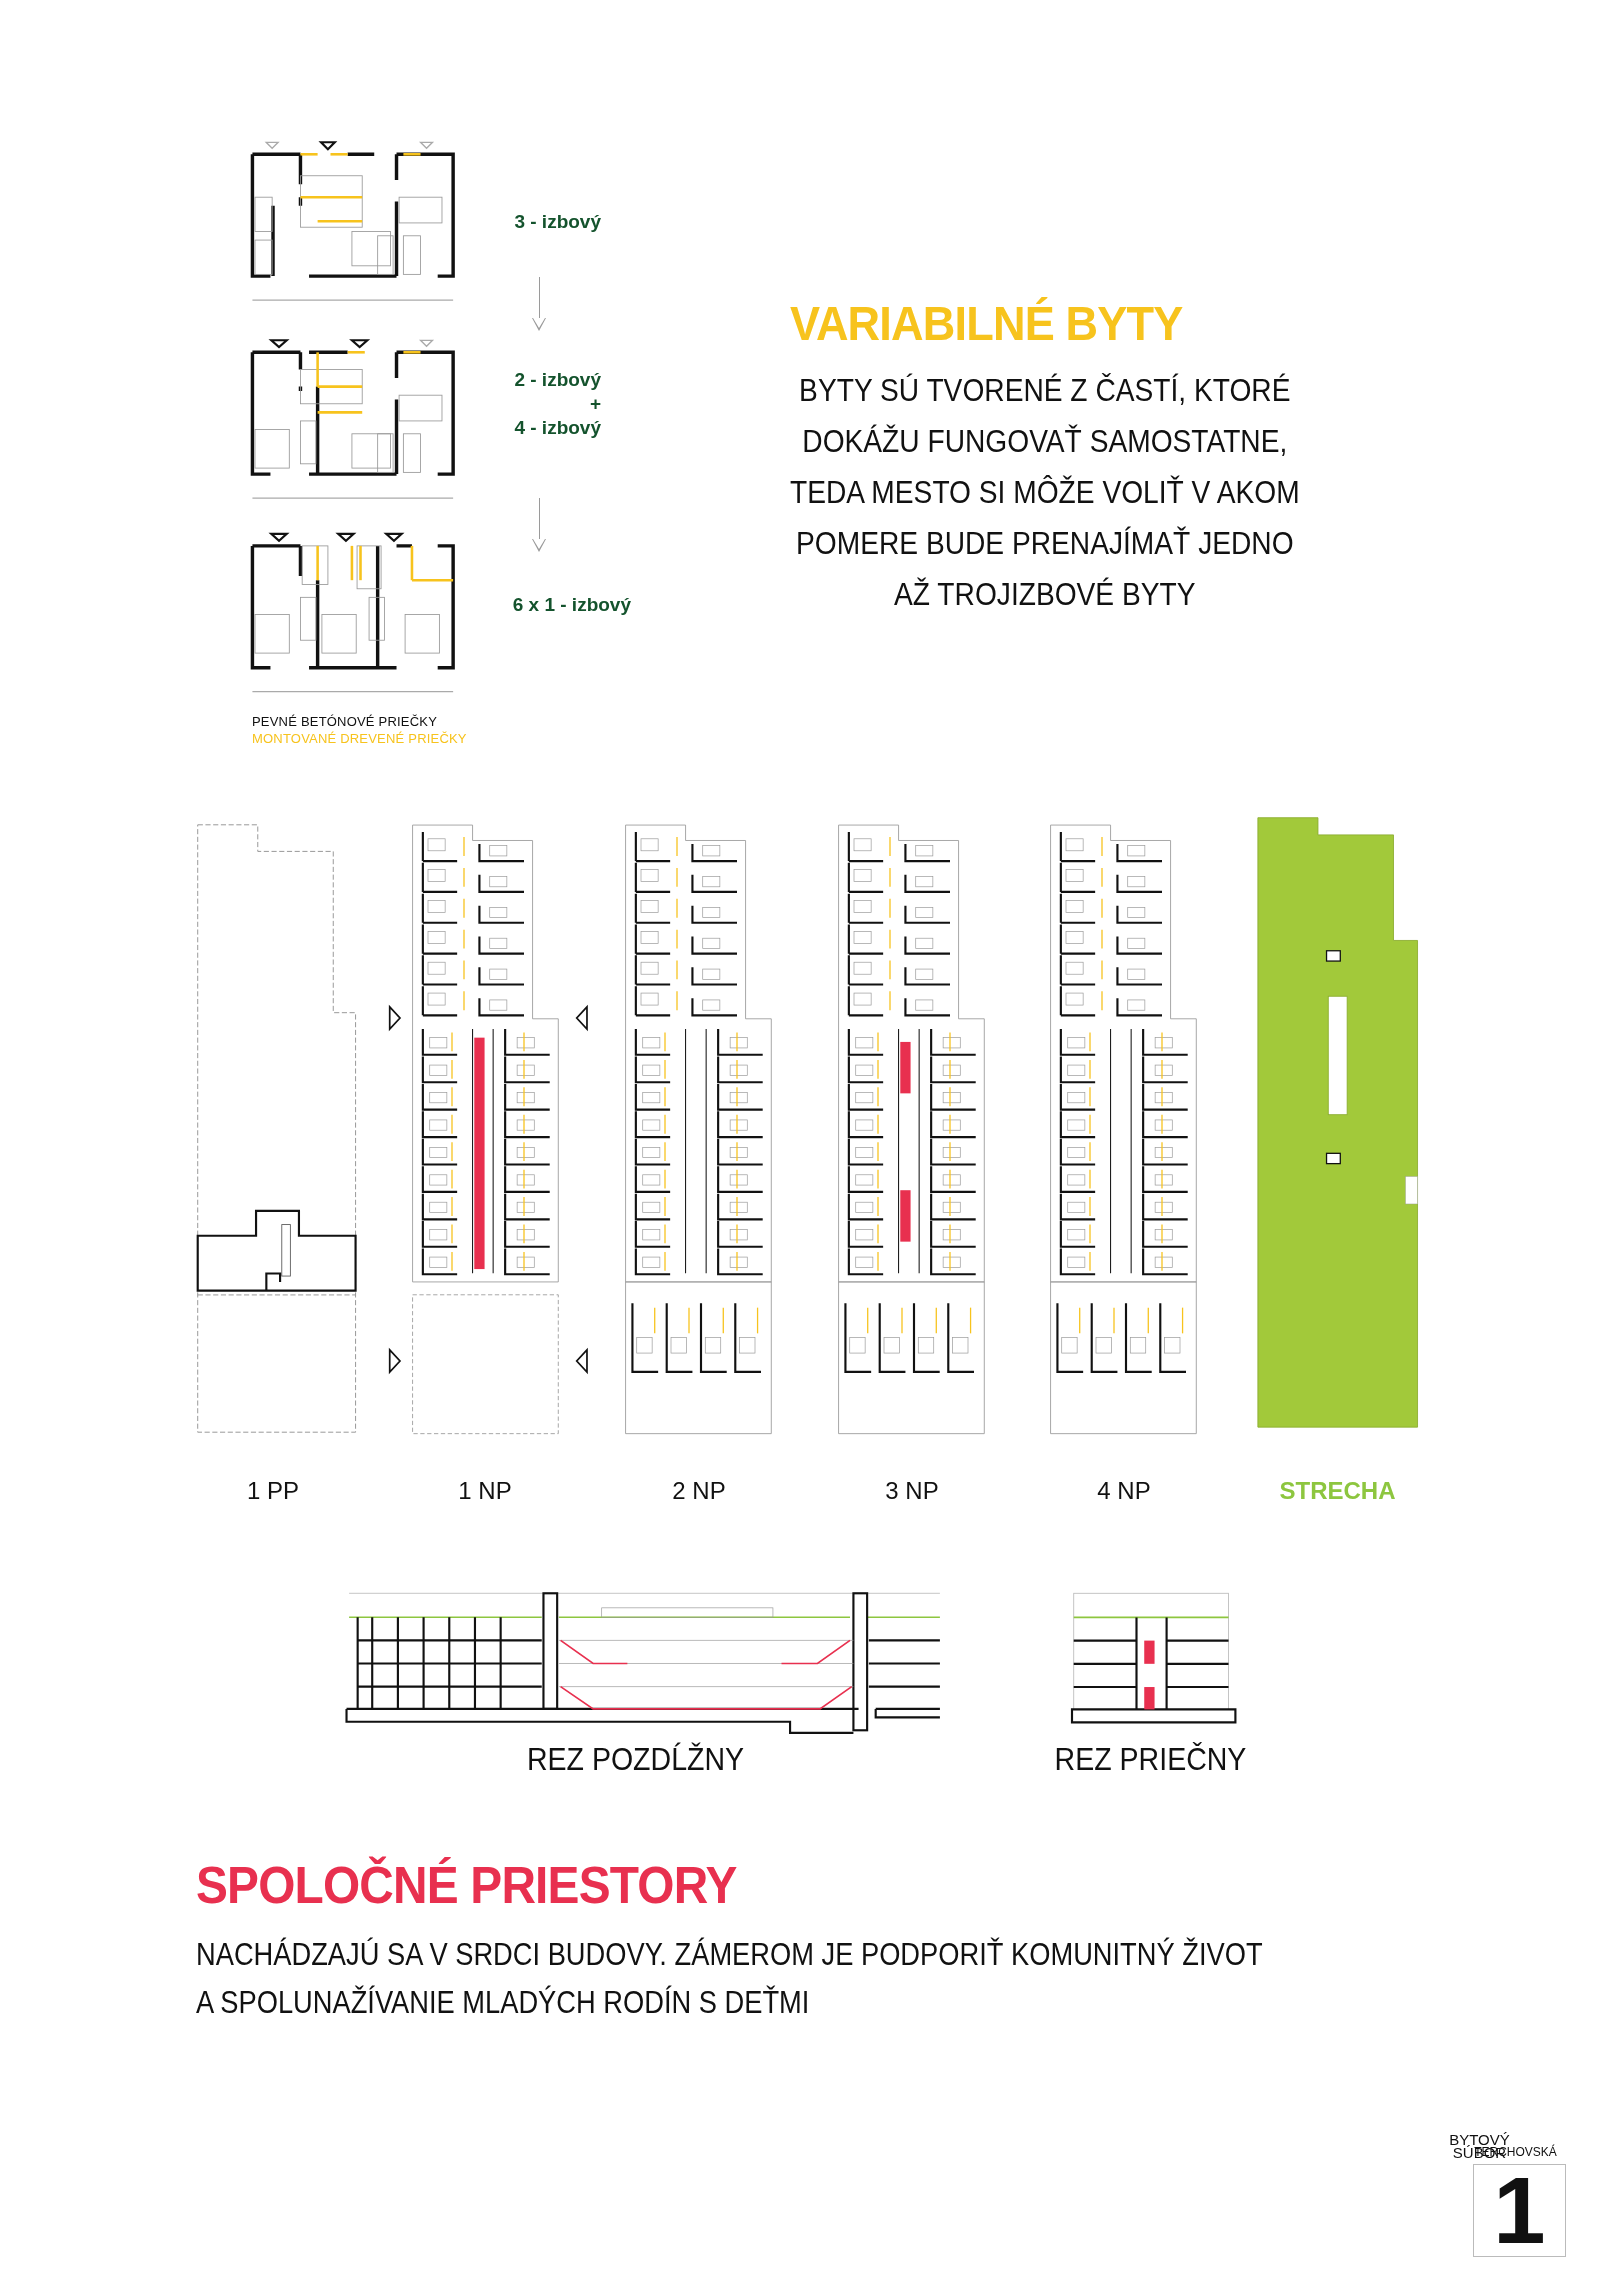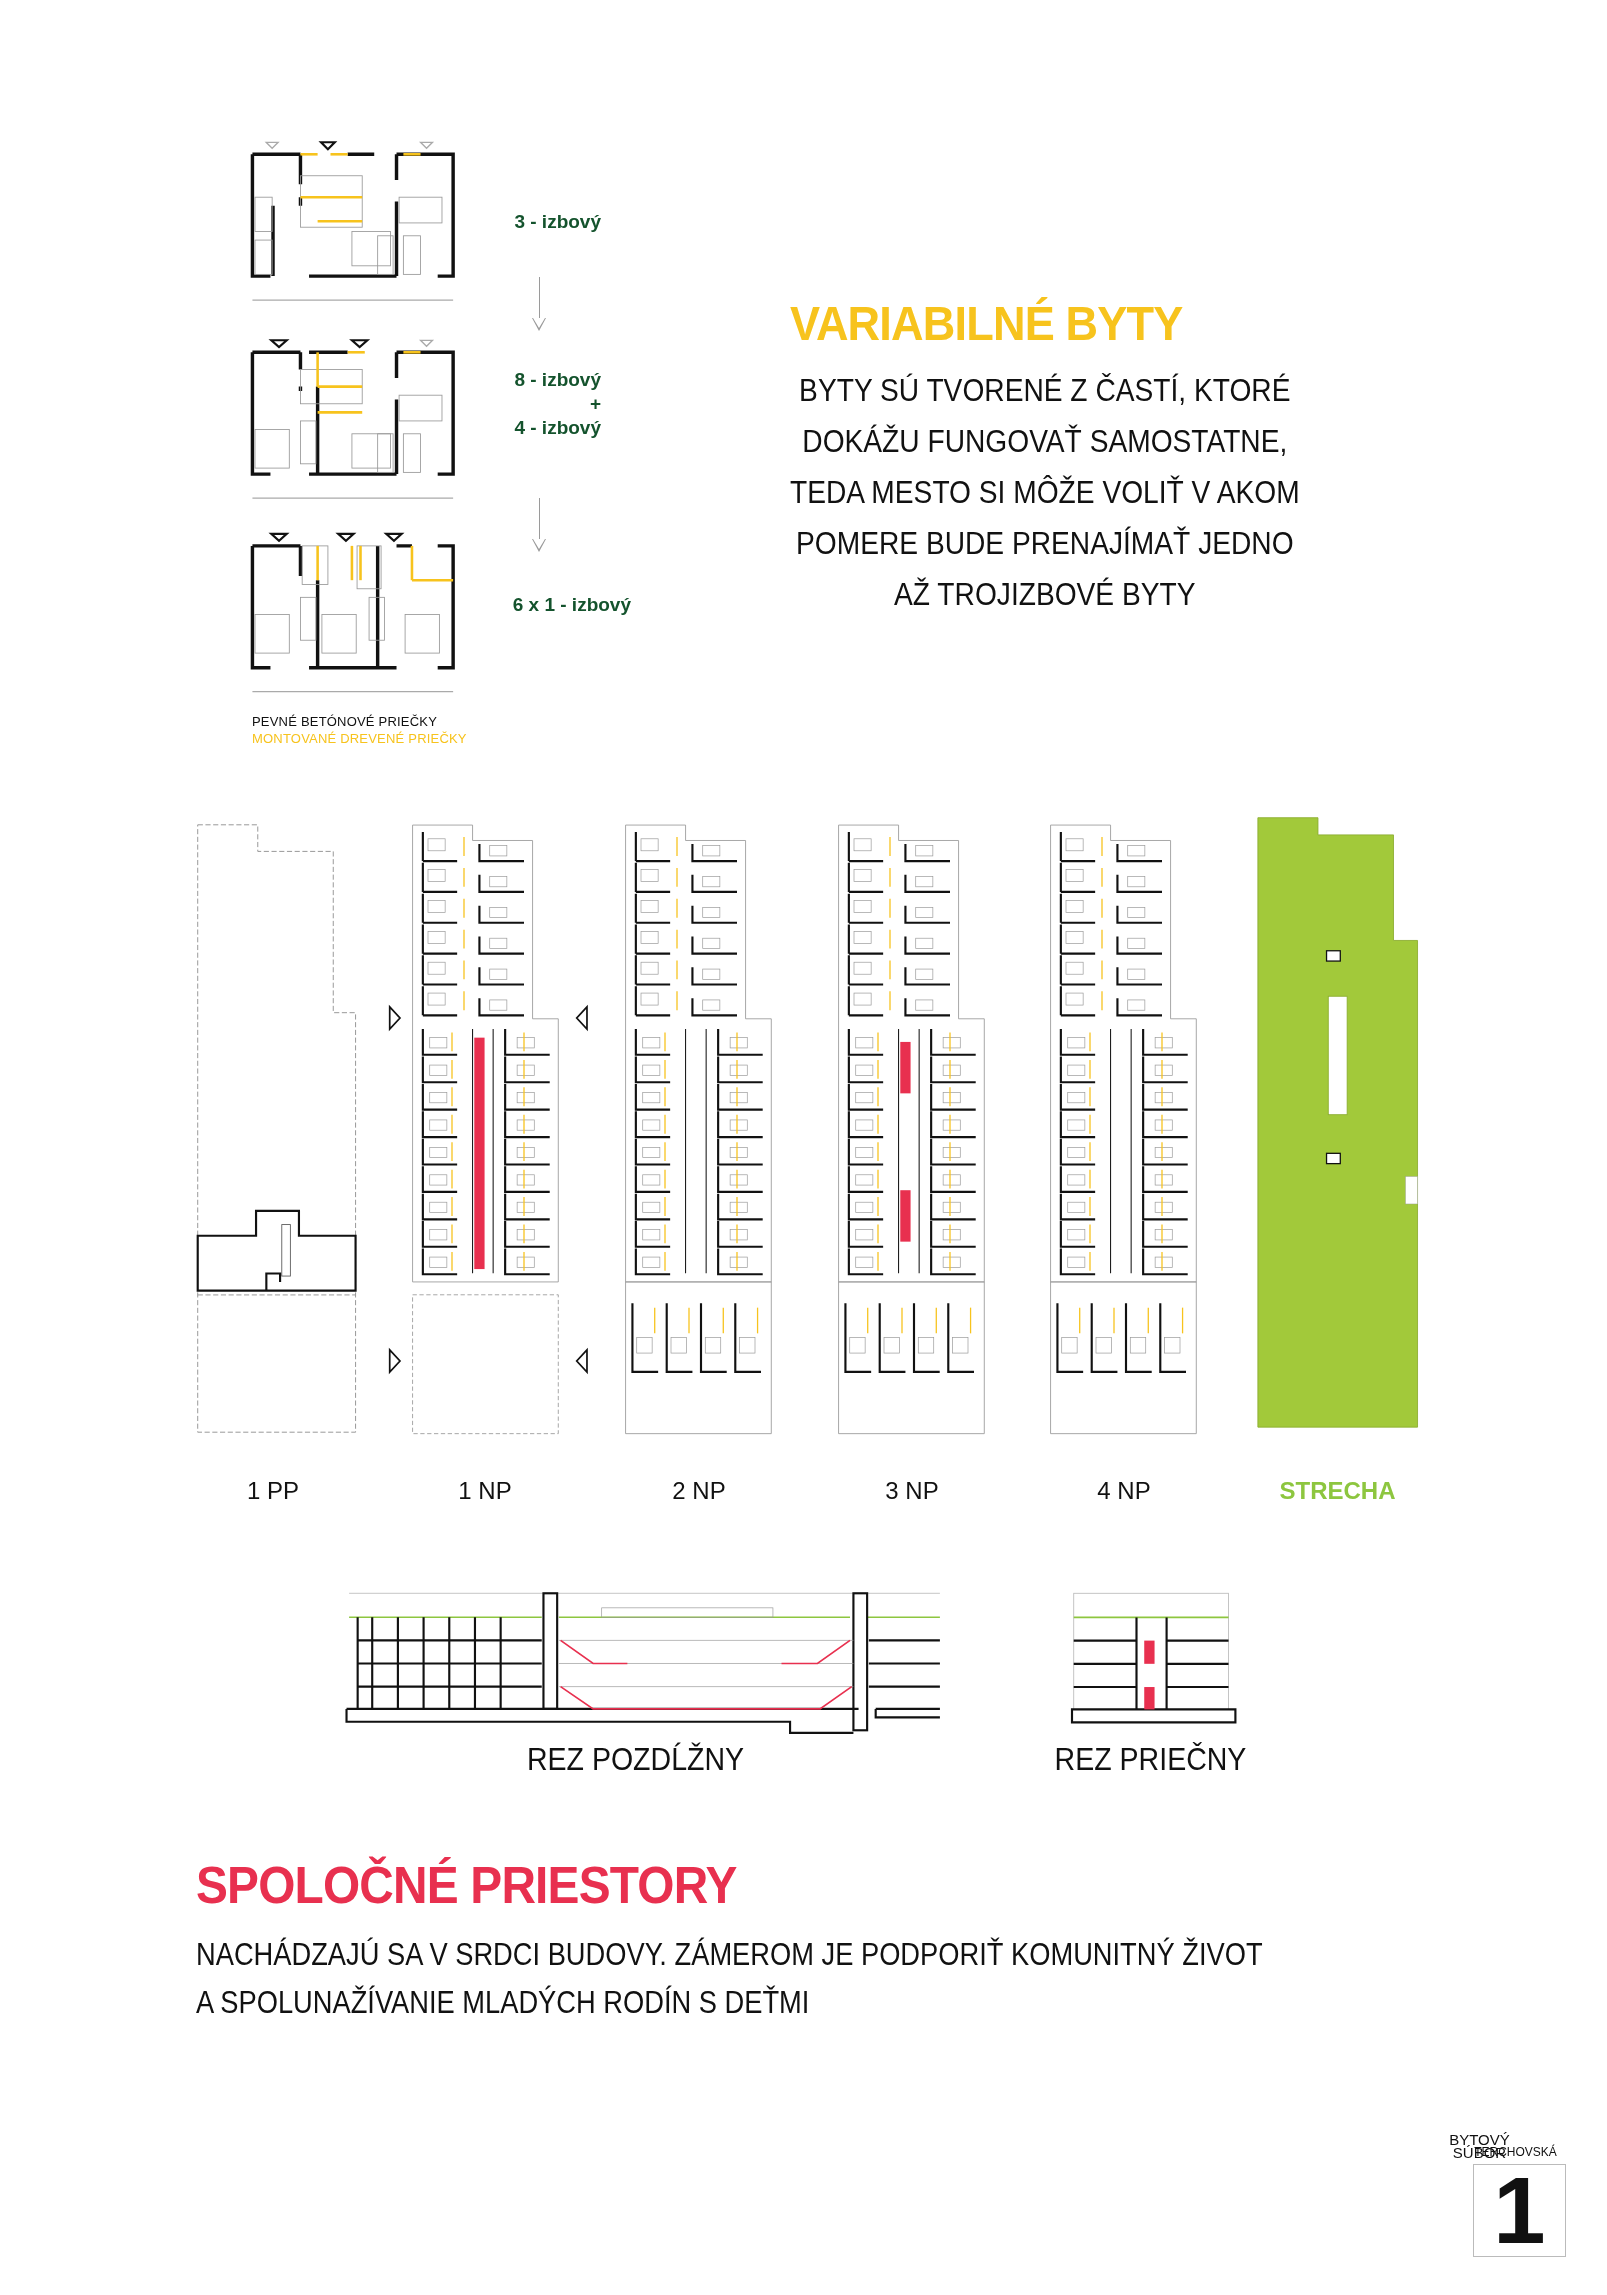--- a/index.html
+++ b/index.html
@@ -75,21 +75,21 @@
         <line x1="80" y1="20" x2="80" y2="60"></line>
       <line x1="80" y1="60" x2="132" y2="60"></line>
         <line x1="80" y1="90" x2="132" y2="90"></line>
     </g>
     <polygon points="26,6 44,6 35,14" fill="none" stroke="#111" stroke-width="2.5"></polygon>
     <polygon points="120,6 138,6 129,14" fill="none" stroke="#111" stroke-width="2.5"></polygon>
     <polygon points="200,6 214,6 207,13" fill="none" stroke="#aaa" stroke-width="1.5"></polygon>
     <line x1="4" y1="190" x2="238" y2="190" stroke="#aaa" stroke-width="1.5"></line>
   </svg>
   <div class="abs variant-label" style="left:489px;top:368px;width:112px;">
-    <div>8 - izbový</div>
+    <div>2 - izbový</div>
     <div>+</div>
     <div>4 - izbový</div>
   </div>
   <div class="arrow-down" style="left:539px;top:498px;height:47px;"></div>
   <div class="arrow-head" style="left:532px;top:539px;"></div>
 
   <svg style="left:249px;top:520px;" width="223" height="189" viewBox="0 0 260 220">
     <g fill="none" stroke="#111" stroke-width="4">
       <path d="M4 30 H60 M4 30 V172 H25 M60 30 V65 M150 30 V172 M80 70 V172 M220 30 H238 V172 H220 M70 172 H105 M100 172 H150 M150 172 H172 M172 30 H190"></path>
     </g>

